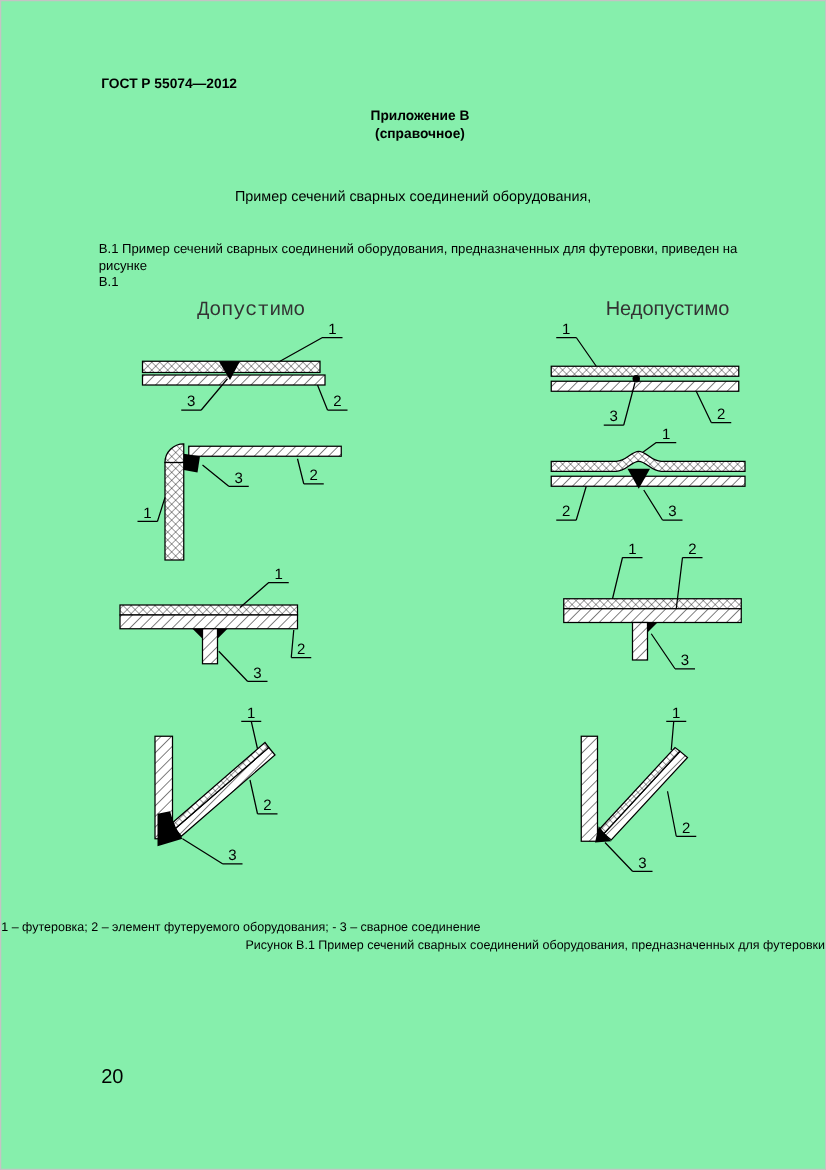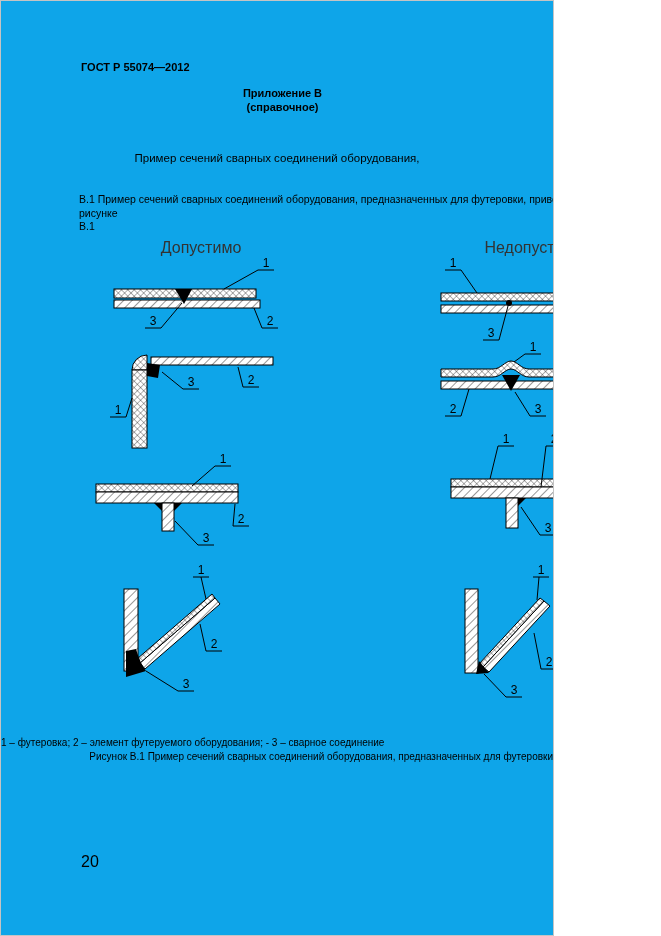--- a/index.html
+++ b/index.html
@@ -1,32 +1,32 @@
 <!DOCTYPE html>
 <html><head>
 <meta charset="utf-8">
 <style>
   * { margin:0; padding:0; box-sizing:border-box; }
   html,body { background:#ffffff; }
   .page {
     position:relative;
-    width:554px; height:936px;
-    background:#0ea5e9;
+    width:661px; height:936px;
+    background:#86efac;
     border:1px solid #c4c4c4;
     font-family:"Liberation Sans", sans-serif;
     color:#000;
     overflow:hidden;
   }
   .abs { position:absolute; }
   .doc-number { left:80px; top:60px; font-size:11px; font-weight:bold; }
   .appendix { left:11px; right:0; top:86px; text-align:center; font-size:11px; font-weight:bold; line-height:1.25; }
   .section-title { left:0; right:0; top:150px; text-align:center; font-size:11.5px; font-weight:normal; line-height:1.25; }
   .body-text { left:78px; top:192px; width:512px; font-size:10.5px; line-height:1.3; }
   .col-title { top:238px; width:210px; text-align:center; font-size:16px; color:#333; }
-  .col-title.left { left:95px; }
+  .col-title.left { left:95px;font-family:Liberation Mono, monospace; }
   .col-title.right { left:428px; }
   .legend { left:0; right:0; top:736px; text-align:left; font-size:10px; }
   .fig-caption { left:0; right:0; top:750px; text-align:right; font-size:10px; }
   .page-number { left:80px; top:852px; font-size:16px; }
   svg.diag { position:absolute; overflow:visible; }
   svg.diag .pc { fill:url(#pc); stroke:#000; stroke-width:1; }
   svg.diag .ph { fill:url(#ph); stroke:#000; stroke-width:1; }
   svg.diag .weld { fill:#000; stroke:none; }
   svg.diag .ldr { fill:none; stroke:#000; stroke-width:1; }
   svg.diag text { font-family:"Liberation Sans", sans-serif; font-size:12px; fill:#000; }

